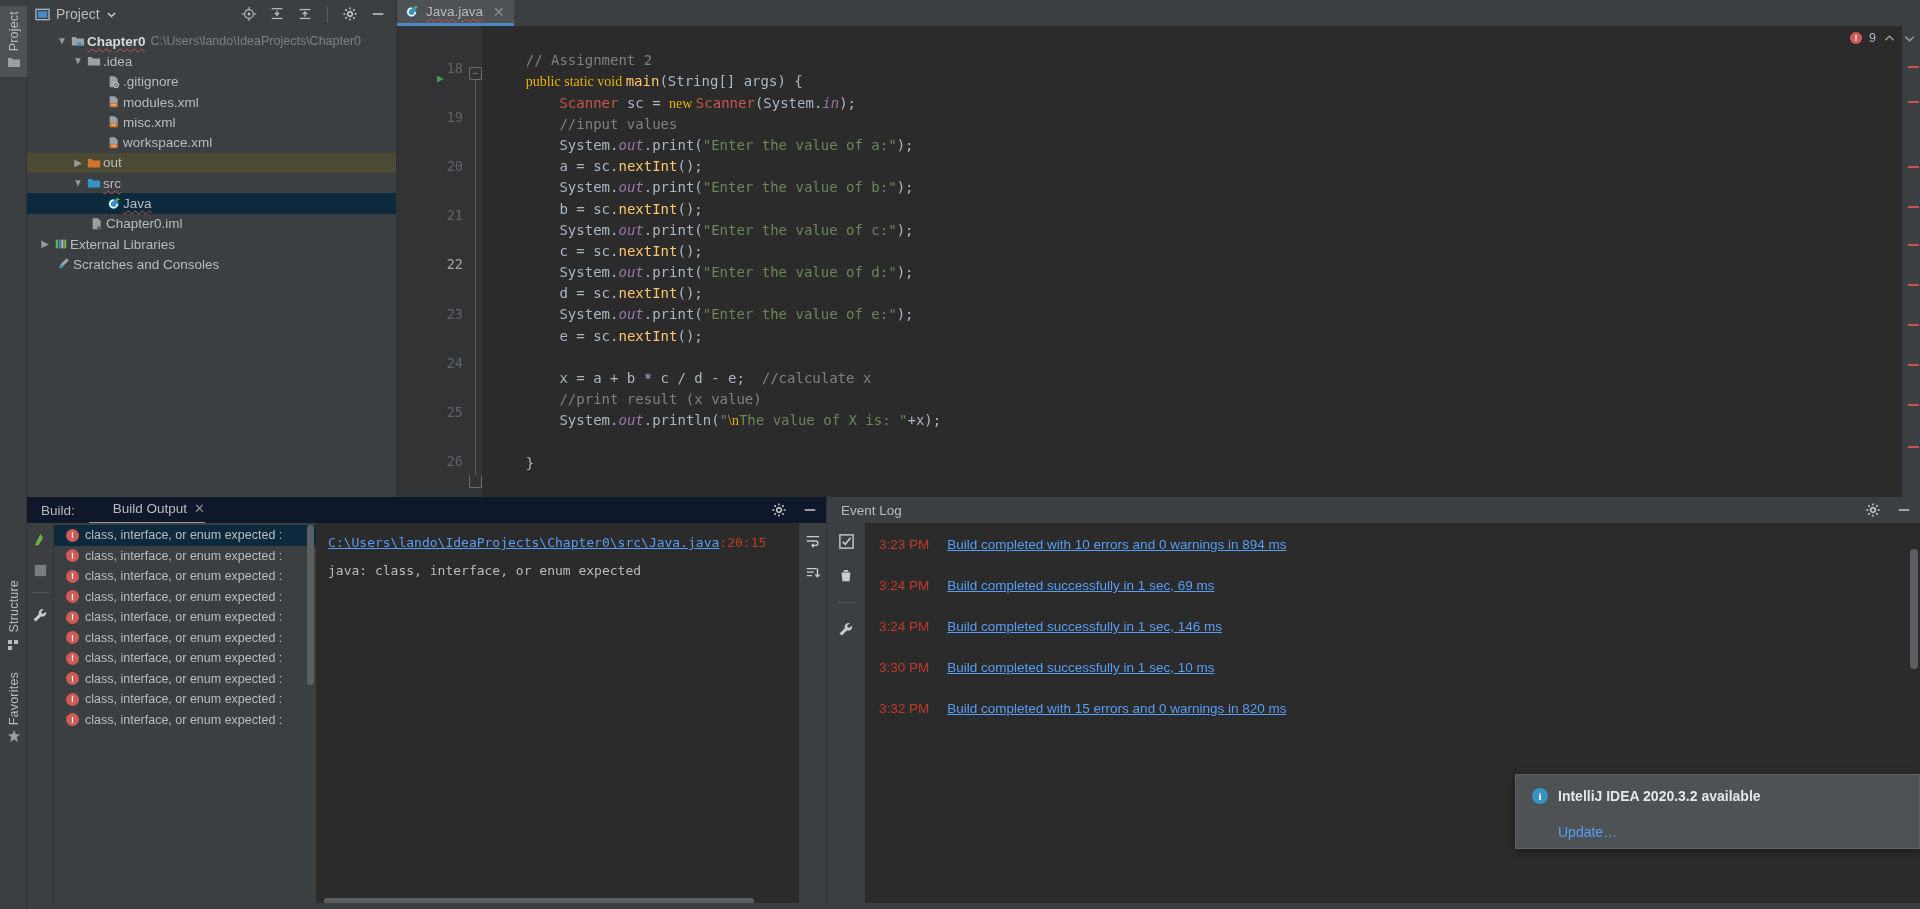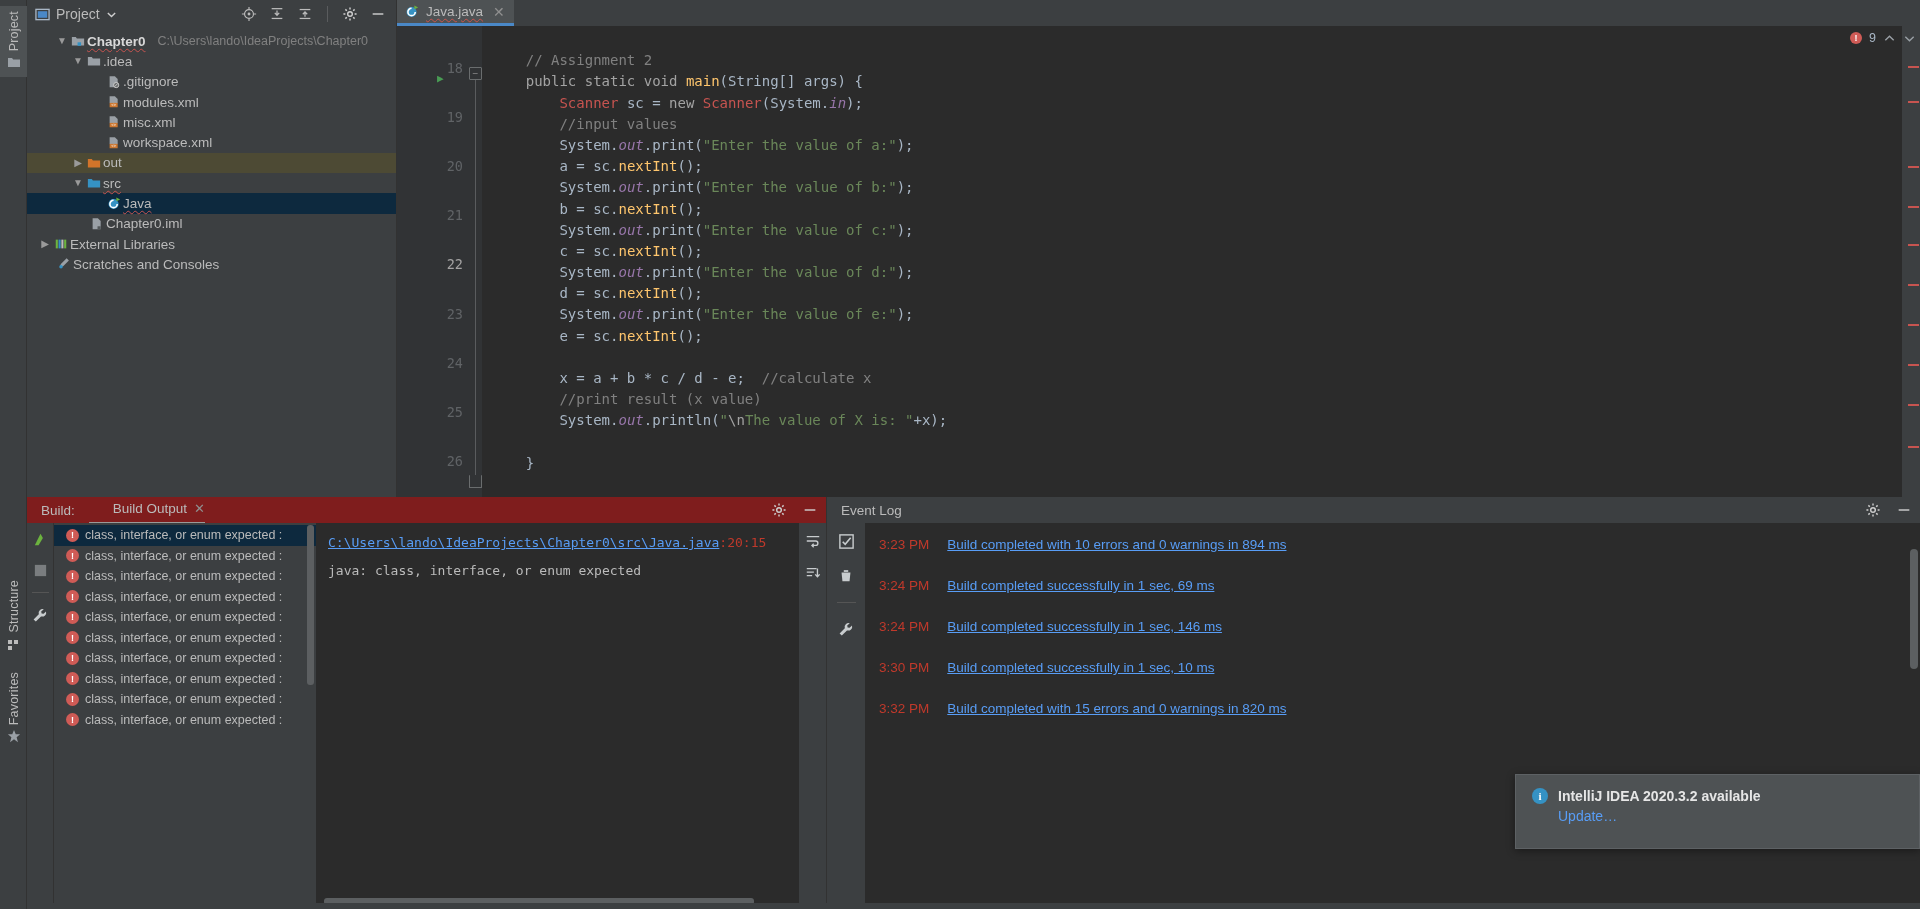--- a/index.html
+++ b/index.html
@@ -59,21 +59,21 @@
   }
   .tree-row.sel-blue { background: #0d293e; }
   .tree-row.sel-olive { background: #4d4a34; }
   .arrow {
     width: 14px; text-align: center; color: #9a9a9a; font-size: 10px; flex: none;
     line-height: 1;
   }
   .tico { width: 18px; flex: none; display:flex; align-items:center; justify-content:center; }
   .tlabel { }
   .tlabel.bold { font-weight: bold; color: #d8d8d8; }
-  .tpath { color: #808080; font-size: 12.5px; margin-left: 12px; }
+  .tpath { color: #808080; font-size: 12.5px; margin-left: 5px; }
   .squiggle {
     text-decoration: underline;
     text-decoration-color: #c75450;
     text-decoration-style: wavy;
     text-decoration-thickness: 1px;
     text-underline-offset: 2px;
   }
 
   
   .editor-wrap { flex: 1; display: flex; flex-direction: column; min-width: 0; background:#2b2b2b; }
@@ -108,21 +108,21 @@
     font-family: "DejaVu Sans Mono", monospace; font-size: 14px;
     padding-top: 3px; overflow: hidden;
   }
   .cline { height: 21.2px; line-height: 21.2px; white-space: pre; padding-left: 10px; }
   .cline.cur { background: #323232; }
   .caret {
     display: inline-block; width: 1px; height: 15px; background: #bbbbbb;
     vertical-align: -3px; margin-left: -1px;
   }
   
-  .kw      { color: #a3a3a3; }
+  .kw      { color: #eab308; font-family: Liberation Serif, serif; }
   .cmt     { color: #808080; }
   .str     { color: #6a8759; }
   .cls     { color: #a9b7c6; }
   .ident   { color: #a9b7c6; }
   .fname   { color: #ffc66d; }
   .field   { color: #9876aa; font-style: italic; }
   .scanner { color: #c75450; }
 
   .err-stripe { width: 18px; background: #3c3f41; position: relative; flex: none; }
   .err-dot {
@@ -135,21 +135,21 @@
   .inspect-row {
     position: absolute; right: 4px; top: 31px; display: flex; align-items: center; gap: 7px;
     font-size: 12.5px; color: #a9b7c6; z-index: 5;
   }
   .chev { color:#9aa0a6; font-size: 11px; }
 
   
   .bottom-row {
     position: absolute; left: 27px; top: 497px; right: 0; bottom: 0; display: flex;
   }
-  .build-panel { width: 800px; display: flex; flex-direction: column; background: #7f1d1d; border-right:1px solid #323232; }
+  .build-panel { width: 800px; display: flex; flex-direction: column; background: #0f172a; border-right:1px solid #323232; }
   .panel-head {
     height: 26px; display: flex; align-items: center; gap: 14px; padding-left: 14px;
     font-size: 13.5px; color: #bbbbbb; position: relative;
   }
   .panel-head .tab-active {
     position: relative; padding-bottom: 4px; display:flex; align-items:center; gap:7px;padding-left:24px;
   }
   .panel-head .tab-active::after {
     content:""; position:absolute; left:0; right:0; bottom:-4px; height:2px; background:#9a9a9a;
   }
@@ -217,21 +217,21 @@
     position: absolute; right: 0px; bottom: 60px; width: 405px; height: 75px;
     background: #4e5254; border: 1px solid #5d6164;
     box-shadow: 0 2px 8px rgba(0,0,0,.4); padding: 13px 14px 0 16px; z-index: 20;
   }
   .balloon-title { display: flex; align-items: center; gap: 10px; font-size: 14px; font-weight: bold; color: #e6e6e6; }
   .info-i {
     width: 16px; height: 16px; border-radius: 50%; background: #3592c4; color: #fff;
     font-size: 11px; font-weight: bold; display: flex; align-items: center; justify-content: center;
     font-family: "Liberation Serif", serif; flex: none;
   }
-  .balloon-link { color: #589df6; font-size: 14px; margin: 4px 0 0 26px; }
+  .balloon-link { color: #589df6; font-size: 14px; margin: 20px 0 0 26px; }
 
   .status-strip {
     position: absolute; left: 27px; right: 0; bottom: 0; height: 6px; background: #3c3f41;
   }
   svg { display: block; }
 </style>
 </head>
 <body>
 
 <div class="app">

